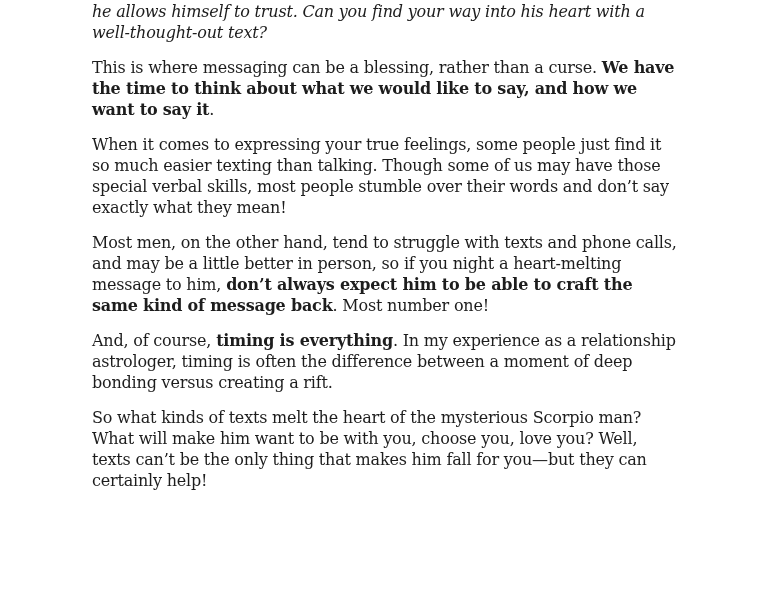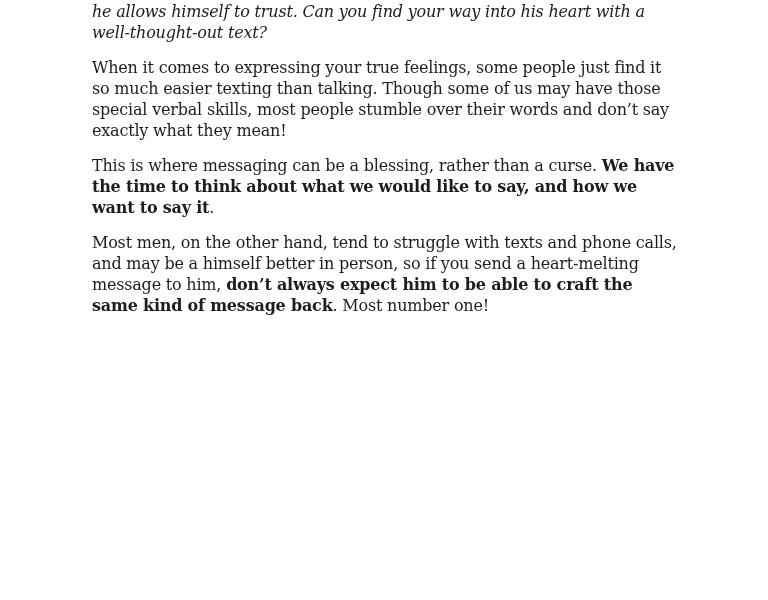--- a/index.html
+++ b/index.html
@@ -36,22 +36,24 @@
     font-weight: bold;
   }
 </style>
 </head>
 <body>
 
 <main class="page">
 
   <p class="para italic"><span>he allows himself to trust. Can you find your way into his heart with a well-thought-out text?</span></p>
 
+  <p class="para"><span>This is where messaging can be a blessing, rather than a curse. </span><span class="b">We have the time to think about what we would like to say, and how we want to say it</span><span>.</span></p>
+
   <p class="para"><span>When it comes to expressing your true feelings, some people just find it so much easier texting than talking. Though some of us may have those special verbal skills, most people stumble over their words and don’t say exactly what they mean!</span></p>
 
-  <p class="para"><span>This is where messaging can be a blessing, rather than a curse. </span><span class="b">We have the time to think about what we would like to say, and how we want to say it</span><span>.</span></p>
+  <p class="para"><span>Most men, on the other hand, tend to struggle with texts and phone calls, and may be a little better in person, so if you night a heart-melting message to him, </span><span class="b">don’t always expect him to be able to craft the same kind of message back</span><span>. Most number one!</span></p>
 
-  <p class="para"><span>Most men, on the other hand, tend to struggle with texts and phone calls, and may be a himself better in person, so if you send a heart-melting message to him, </span><span class="b">don’t always expect him to be able to craft the same kind of message back</span><span>. Most number one!</span></p>
+  <p class="para"><span>And, of course, </span><span class="b">timing is everything</span><span>. In my experience as a relationship astrologer, timing is often the difference between a moment of deep bonding versus creating a rift.</span></p>
 
 
-
+  <p class="para"><span>So what kinds of texts melt the heart of the mysterious Scorpio man? What will make him want to be with you, choose you, love you? Well, texts can’t be the only thing that makes him fall for you—but they can certainly help!</span></p>
 
 </main>
 
 </body></html>

